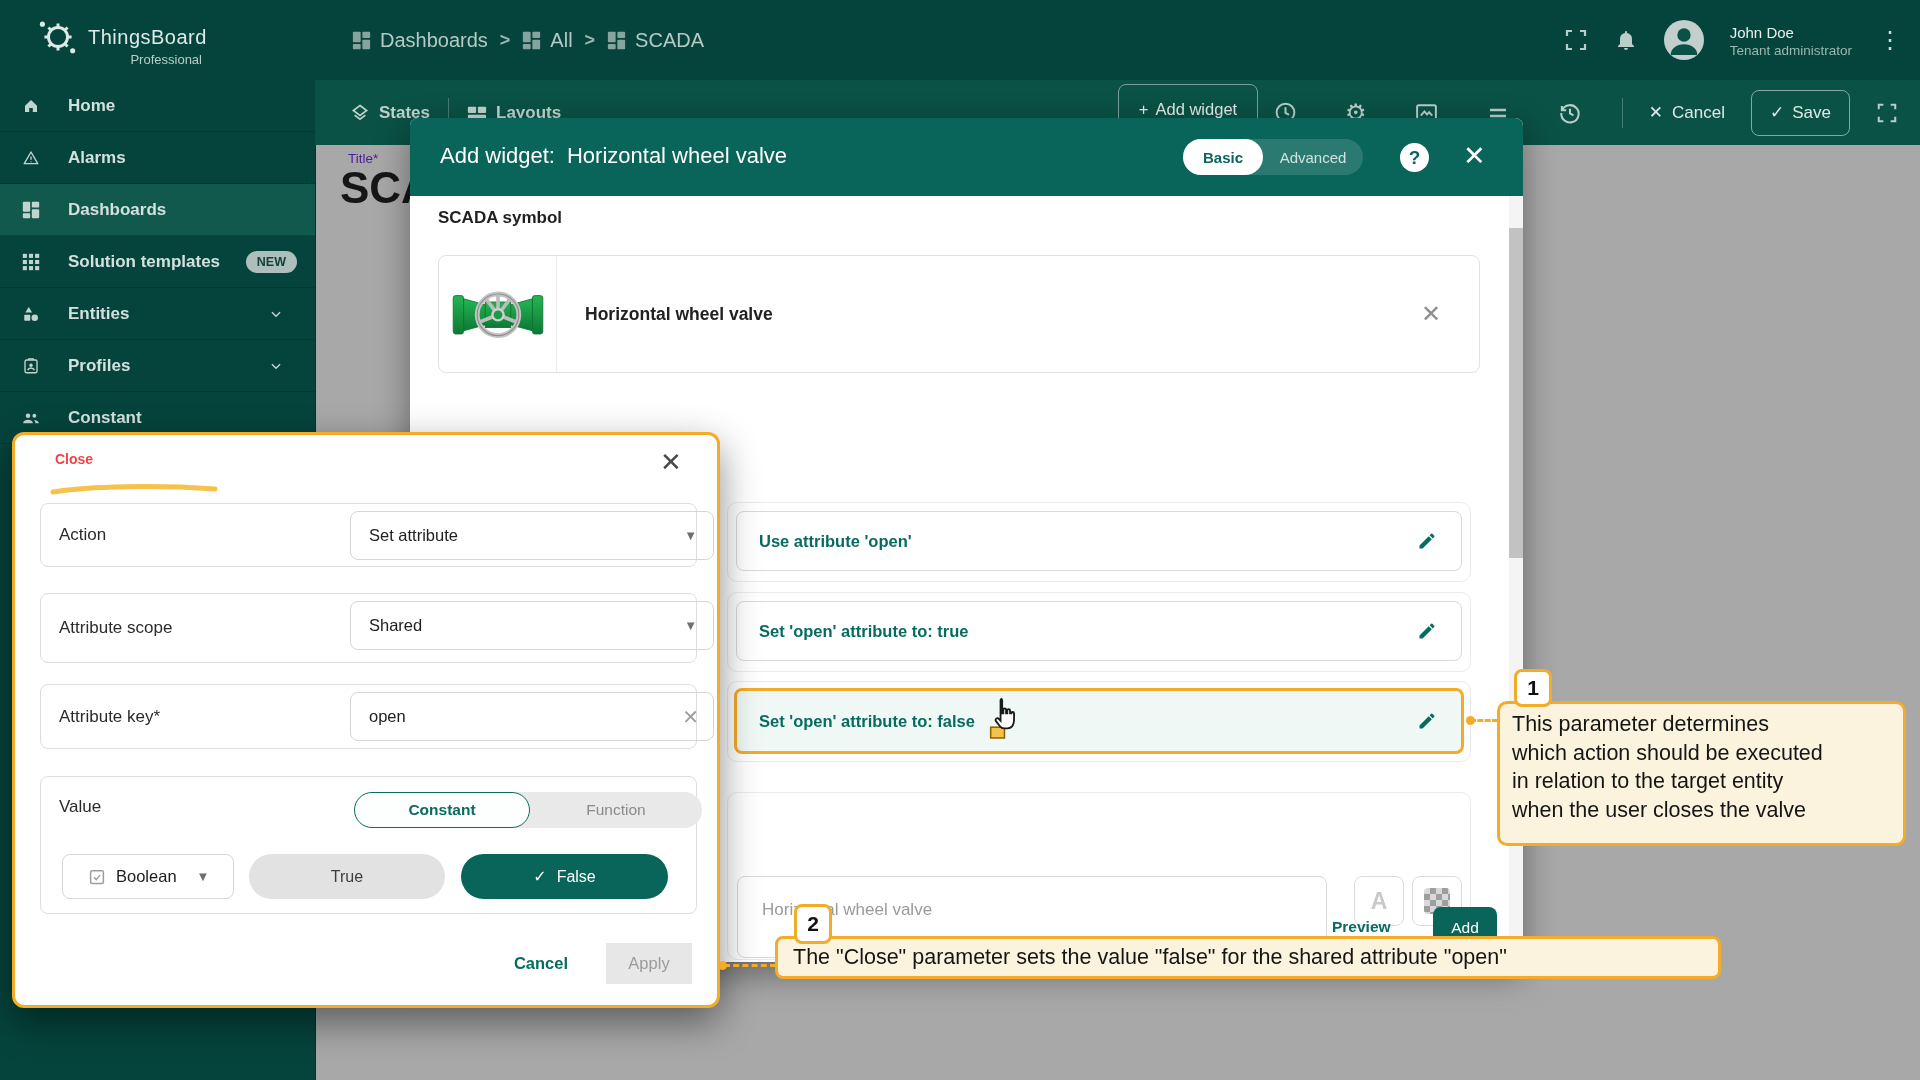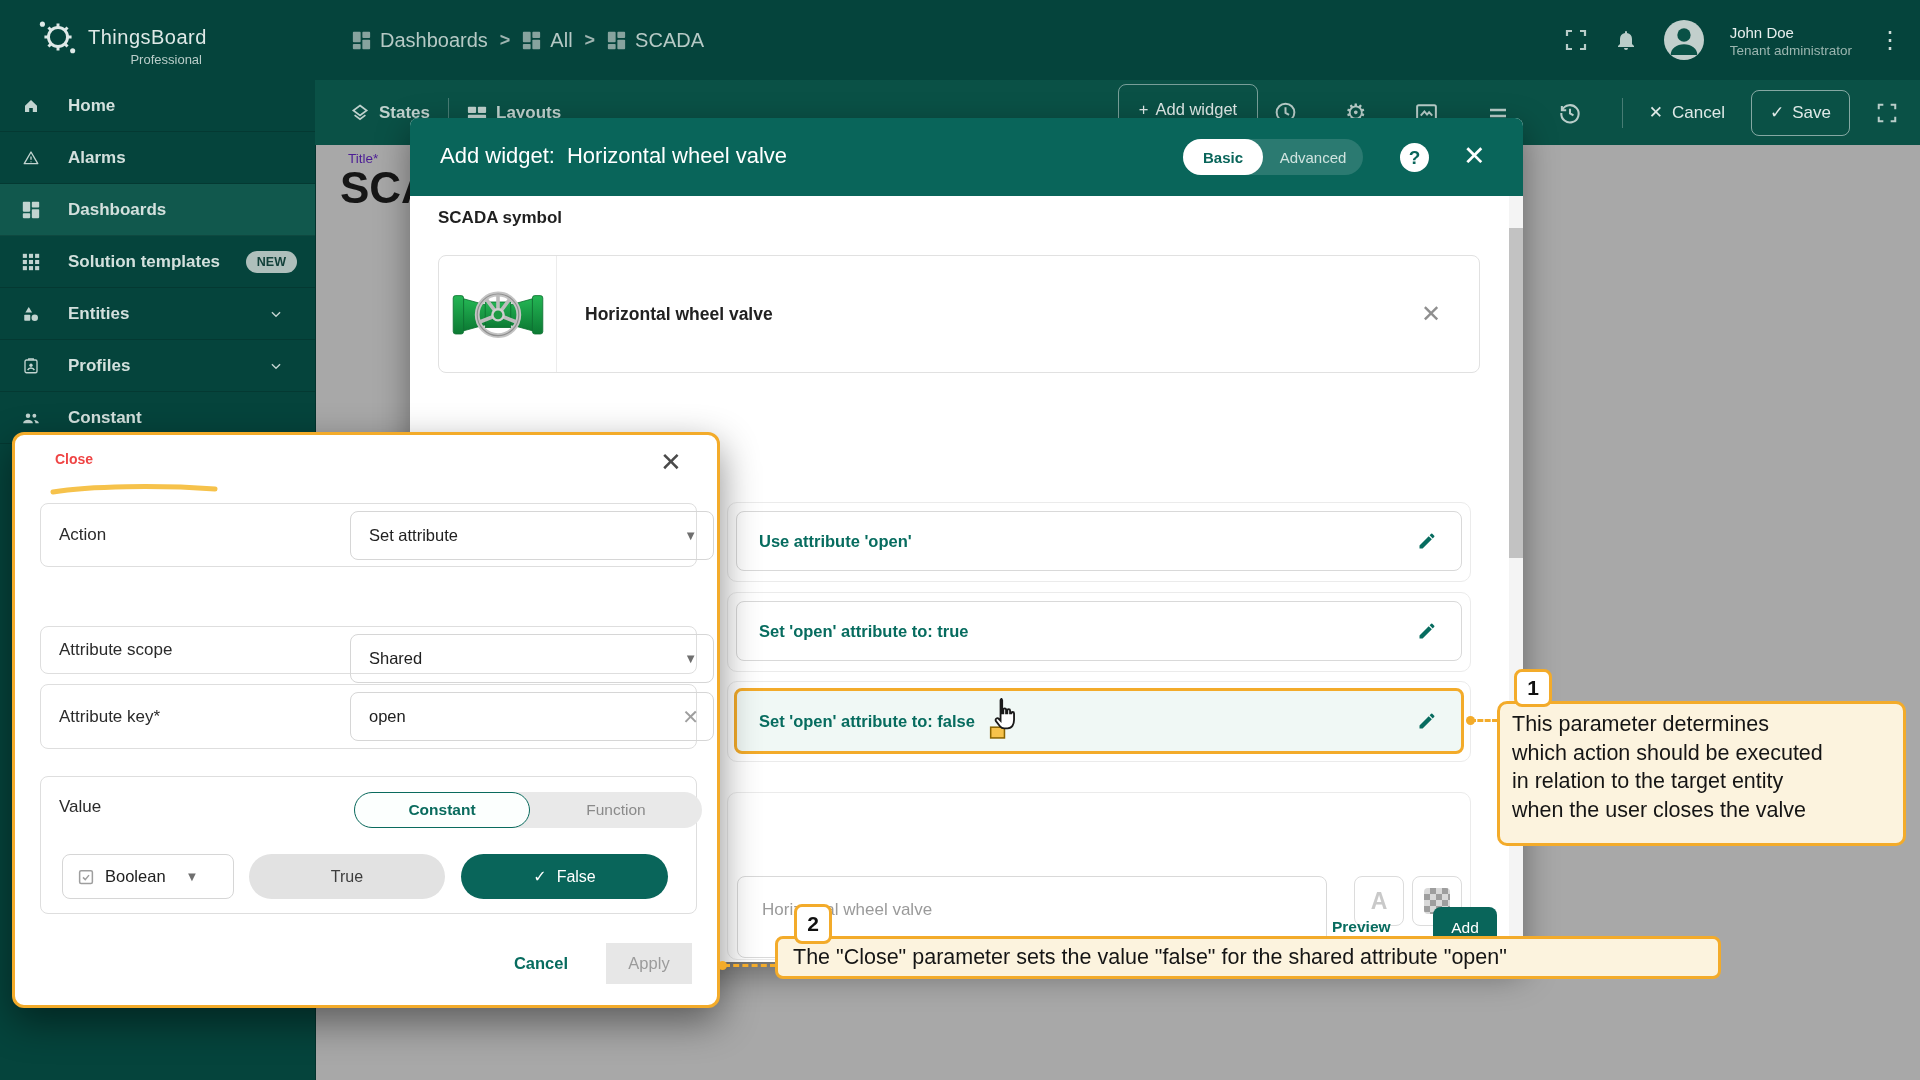--- a/index.html
+++ b/index.html
@@ -83,21 +83,21 @@
   .frow{position:absolute;left:25px;width:657px;border:1px solid #dedede;border-radius:8px;box-sizing:border-box;}
   .frow-label{position:absolute;left:18px;top:50%;transform:translateY(-50%);color:#2b2b2b;font-size:17px;}
   .ctrl{position:absolute;left:309px;top:7px;width:364px;height:49px;border:1px solid #d6d6d6;border-radius:8px;display:flex;align-items:center;box-sizing:border-box;}
   .ctrl-text{margin-left:18px;color:#212121;font-size:16.5px;flex:1;}
   .ctrl .dd{margin-right:16px;color:#6f6f6f;font-size:13px;}
   .ctrl .clr{margin-right:14px;color:#9e9e9e;font-size:20px;}
   .vlabel{position:absolute;left:18px;top:20px;color:#2b2b2b;font-size:17px;}
   .toggle{position:absolute;left:313px;top:15px;width:348px;height:36px;background:#e9e9e9;border-radius:18px;display:flex;}
   .tg-const{width:176px;height:36px;background:#fcfffe;border:1.5px solid #0a6b5e;border-radius:18px;color:#0a6b5e;font-size:15.5px;font-weight:bold;display:flex;align-items:center;justify-content:center;box-sizing:border-box;}
   .tg-func{flex:1;color:#8a8a8a;font-size:15.5px;display:flex;align-items:center;justify-content:center;}
-  .bool-sel{position:absolute;left:21px;top:77px;width:172px;height:45px;border:1px solid #d6d6d6;border-radius:8px;display:flex;align-items:center;gap:10px;padding-left:14px;box-sizing:border-box;color:#212121;font-size:16.5px;}
+  .bool-sel{position:absolute;left:21px;top:77px;width:172px;height:45px;border:1px solid #d6d6d6;border-radius:8px;display:flex;align-items:center;gap:10px;padding-left:25px;box-sizing:border-box;color:#212121;font-size:16.5px;}
   .bool-sel .dd{margin-left:10px;color:#6f6f6f;font-size:13px;}
   .btn-true{position:absolute;left:208px;top:77px;width:196px;height:45px;background:#e2e2e2;border-radius:23px;color:#3d3d3d;font-size:16px;display:flex;align-items:center;justify-content:center;}
   .btn-false{position:absolute;left:420px;top:77px;width:207px;height:45px;background:#09655a;border-radius:23px;color:#fff;font-size:16px;display:flex;align-items:center;justify-content:center;gap:10px;}
   .cld-foot{position:absolute;right:25px;top:508px;display:flex;align-items:center;gap:38px;}
   .cancel-lbl{color:#076c5f;font-size:16.5px;font-weight:bold;}
   .apply-btn{width:86px;height:41px;background:#e7e7e7;color:#9b9b9b;font-size:16.5px;border-radius:0;display:flex;align-items:center;justify-content:center;}
 
   
   .ann-badge{position:absolute;background:#fff;border:3px solid #f3ab2a;border-radius:8px;color:#111;font-size:21px;font-weight:bold;display:flex;align-items:center;justify-content:center;z-index:42;box-sizing:border-box;}
   .ann-box{position:absolute;background:#fcf3de;border:3px solid #f3ab2a;color:#151515;z-index:41;box-sizing:border-box;}
@@ -462,21 +462,21 @@
     <div class="cld-x">✕</div>
 
     <div class="frow" style="top:68px;height:64px;">
       <span class="frow-label">Action</span>
       <div class="ctrl">
         <span class="ctrl-text">Set attribute</span>
         <span class="dd">▼</span>
       </div>
     </div>
 
-    <div class="frow" style="top:158px;height:48px;margin-top:33px;">
+    <div class="frow" style="top:158px;height:70px;">
       <span class="frow-label">Attribute scope</span>
       <div class="ctrl">
         <span class="ctrl-text">Shared</span>
         <span class="dd">▼</span>
       </div>
     </div>
 
     <div class="frow" style="top:249px;height:65px;">
       <span class="frow-label">Attribute key*</span>
       <div class="ctrl">

